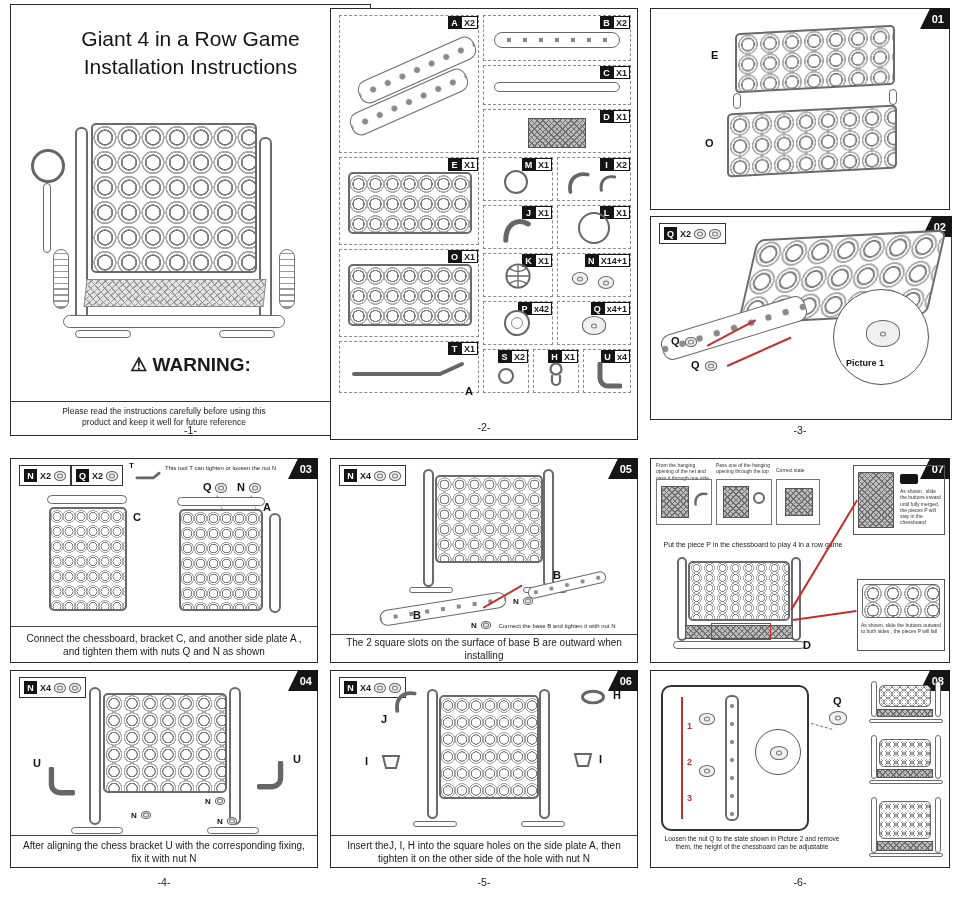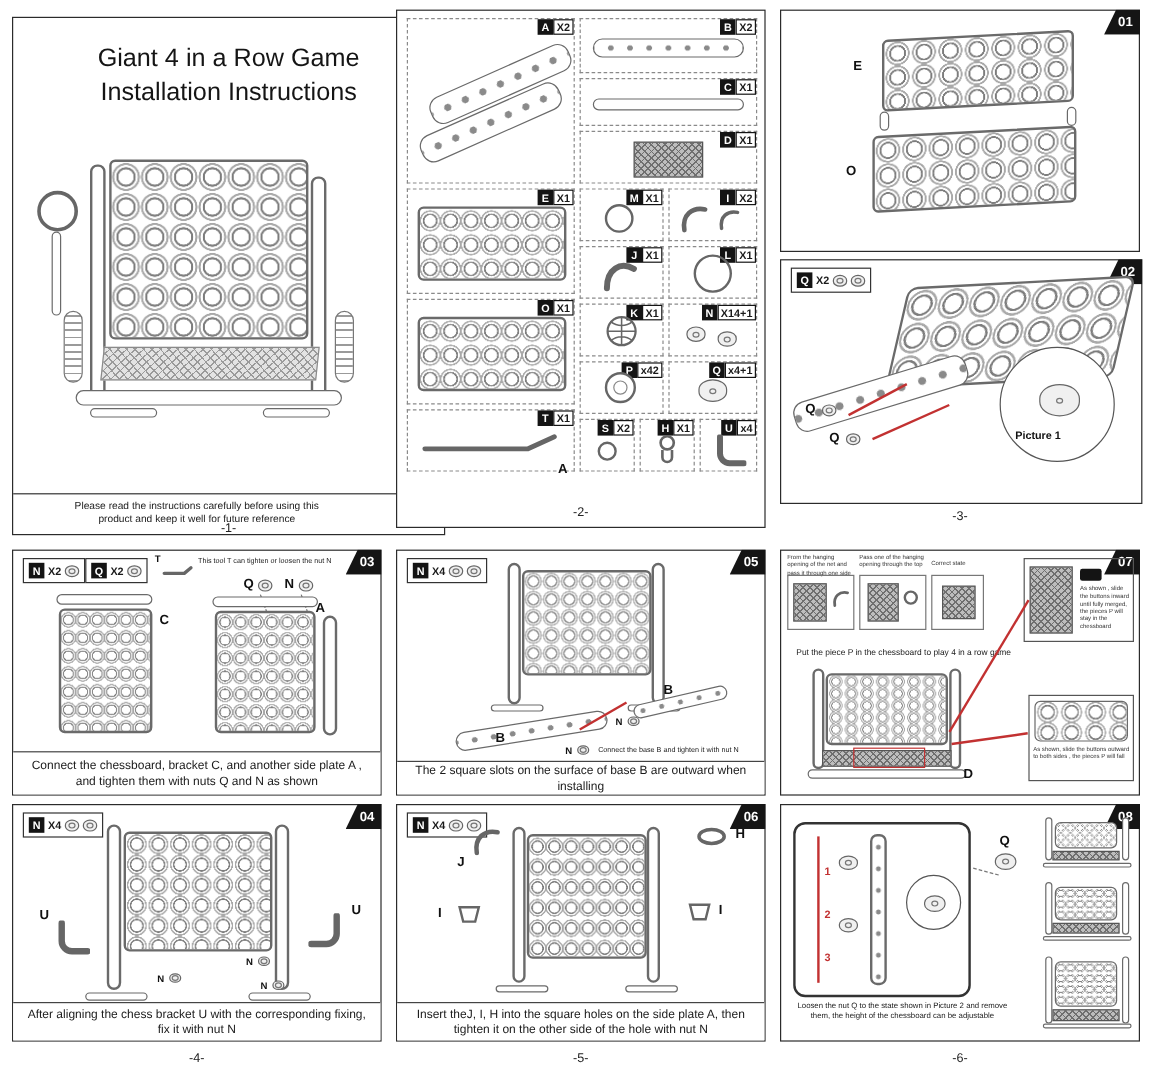--- a/index.html
+++ b/index.html
@@ -51,41 +51,42 @@
   .smallcap{position:absolute;font-size:6px;line-height:1.25;color:#222}
   .coil{position:absolute;border:1.5px solid #777;border-radius:8px;
     background:repeating-linear-gradient(0deg,#9a9a9a 0 1.5px,#fff 1.5px 6px)}
   svg{display:block}
 </style>
 </head>
 <body>
 
 <div class="stage">
 
-  <section class="card" style="left:10px;top:14px;width:361px;height:432px">
+  <section class="card" style="left:10px;top:4px;width:361px;height:432px">
     <div class="abs" style="left:0;right:0;top:22px;text-align:center;font-size:21px;font-weight:500;color:#151515">
       <div>Giant 4 in a Row Game</div>
       <div style="margin-top:4px">Installation Instructions</div>
     </div>
 
     <div class="abs" style="left:12px;top:92px;width:284px;height:250px">
       <div class="ring" style="left:8px;top:52px;width:34px;height:34px;border-width:3px"></div>
       <div class="bar" style="left:20px;top:86px;width:8px;height:70px"></div>
       <div class="post" style="left:52px;top:30px;width:13px;height:198px"></div>
       <div class="post" style="left:236px;top:40px;width:13px;height:188px"></div>
       <div class="holes" style="position:absolute;left:68px;top:26px;width:166px;height:150px;background-size:24px 25px"></div>
       <div class="coil" style="left:30px;top:152px;width:16px;height:60px"></div>
       <div class="coil" style="left:256px;top:152px;width:16px;height:60px"></div>
       <div class="net" style="left:62px;top:182px;width:180px;height:28px;transform:skewX(-6deg)"></div>
       <div class="bar" style="left:40px;top:218px;width:222px;height:13px"></div>
       <div class="bar" style="left:52px;top:233px;width:56px;height:8px"></div>
       <div class="bar" style="left:196px;top:233px;width:56px;height:8px"></div>
     </div>
 
     <div class="abs" style="left:0;right:0;top:348px;text-align:center">
+      <div style="font-size:19px;font-weight:bold">⚠ WARNING:</div>
     </div>
     <div class="abs" style="left:0;right:0;top:396px;border-top:1px solid #333"></div>
     <div class="abs" style="left:39px;top:401px;width:228px;text-align:center;font-size:8.5px;line-height:1.3">Please read the instructions carefully before using this product and keep it well for future reference</div>
     <div class="pagenum" style="left:0;right:0;top:419px">-1-</div>
   </section>
 
   <section class="card" style="left:330px;top:8px;width:308px;height:432px">
 
     <div class="cell" style="left:8px;top:6px;width:140px;height:138px">
       <div class="pbadge">

